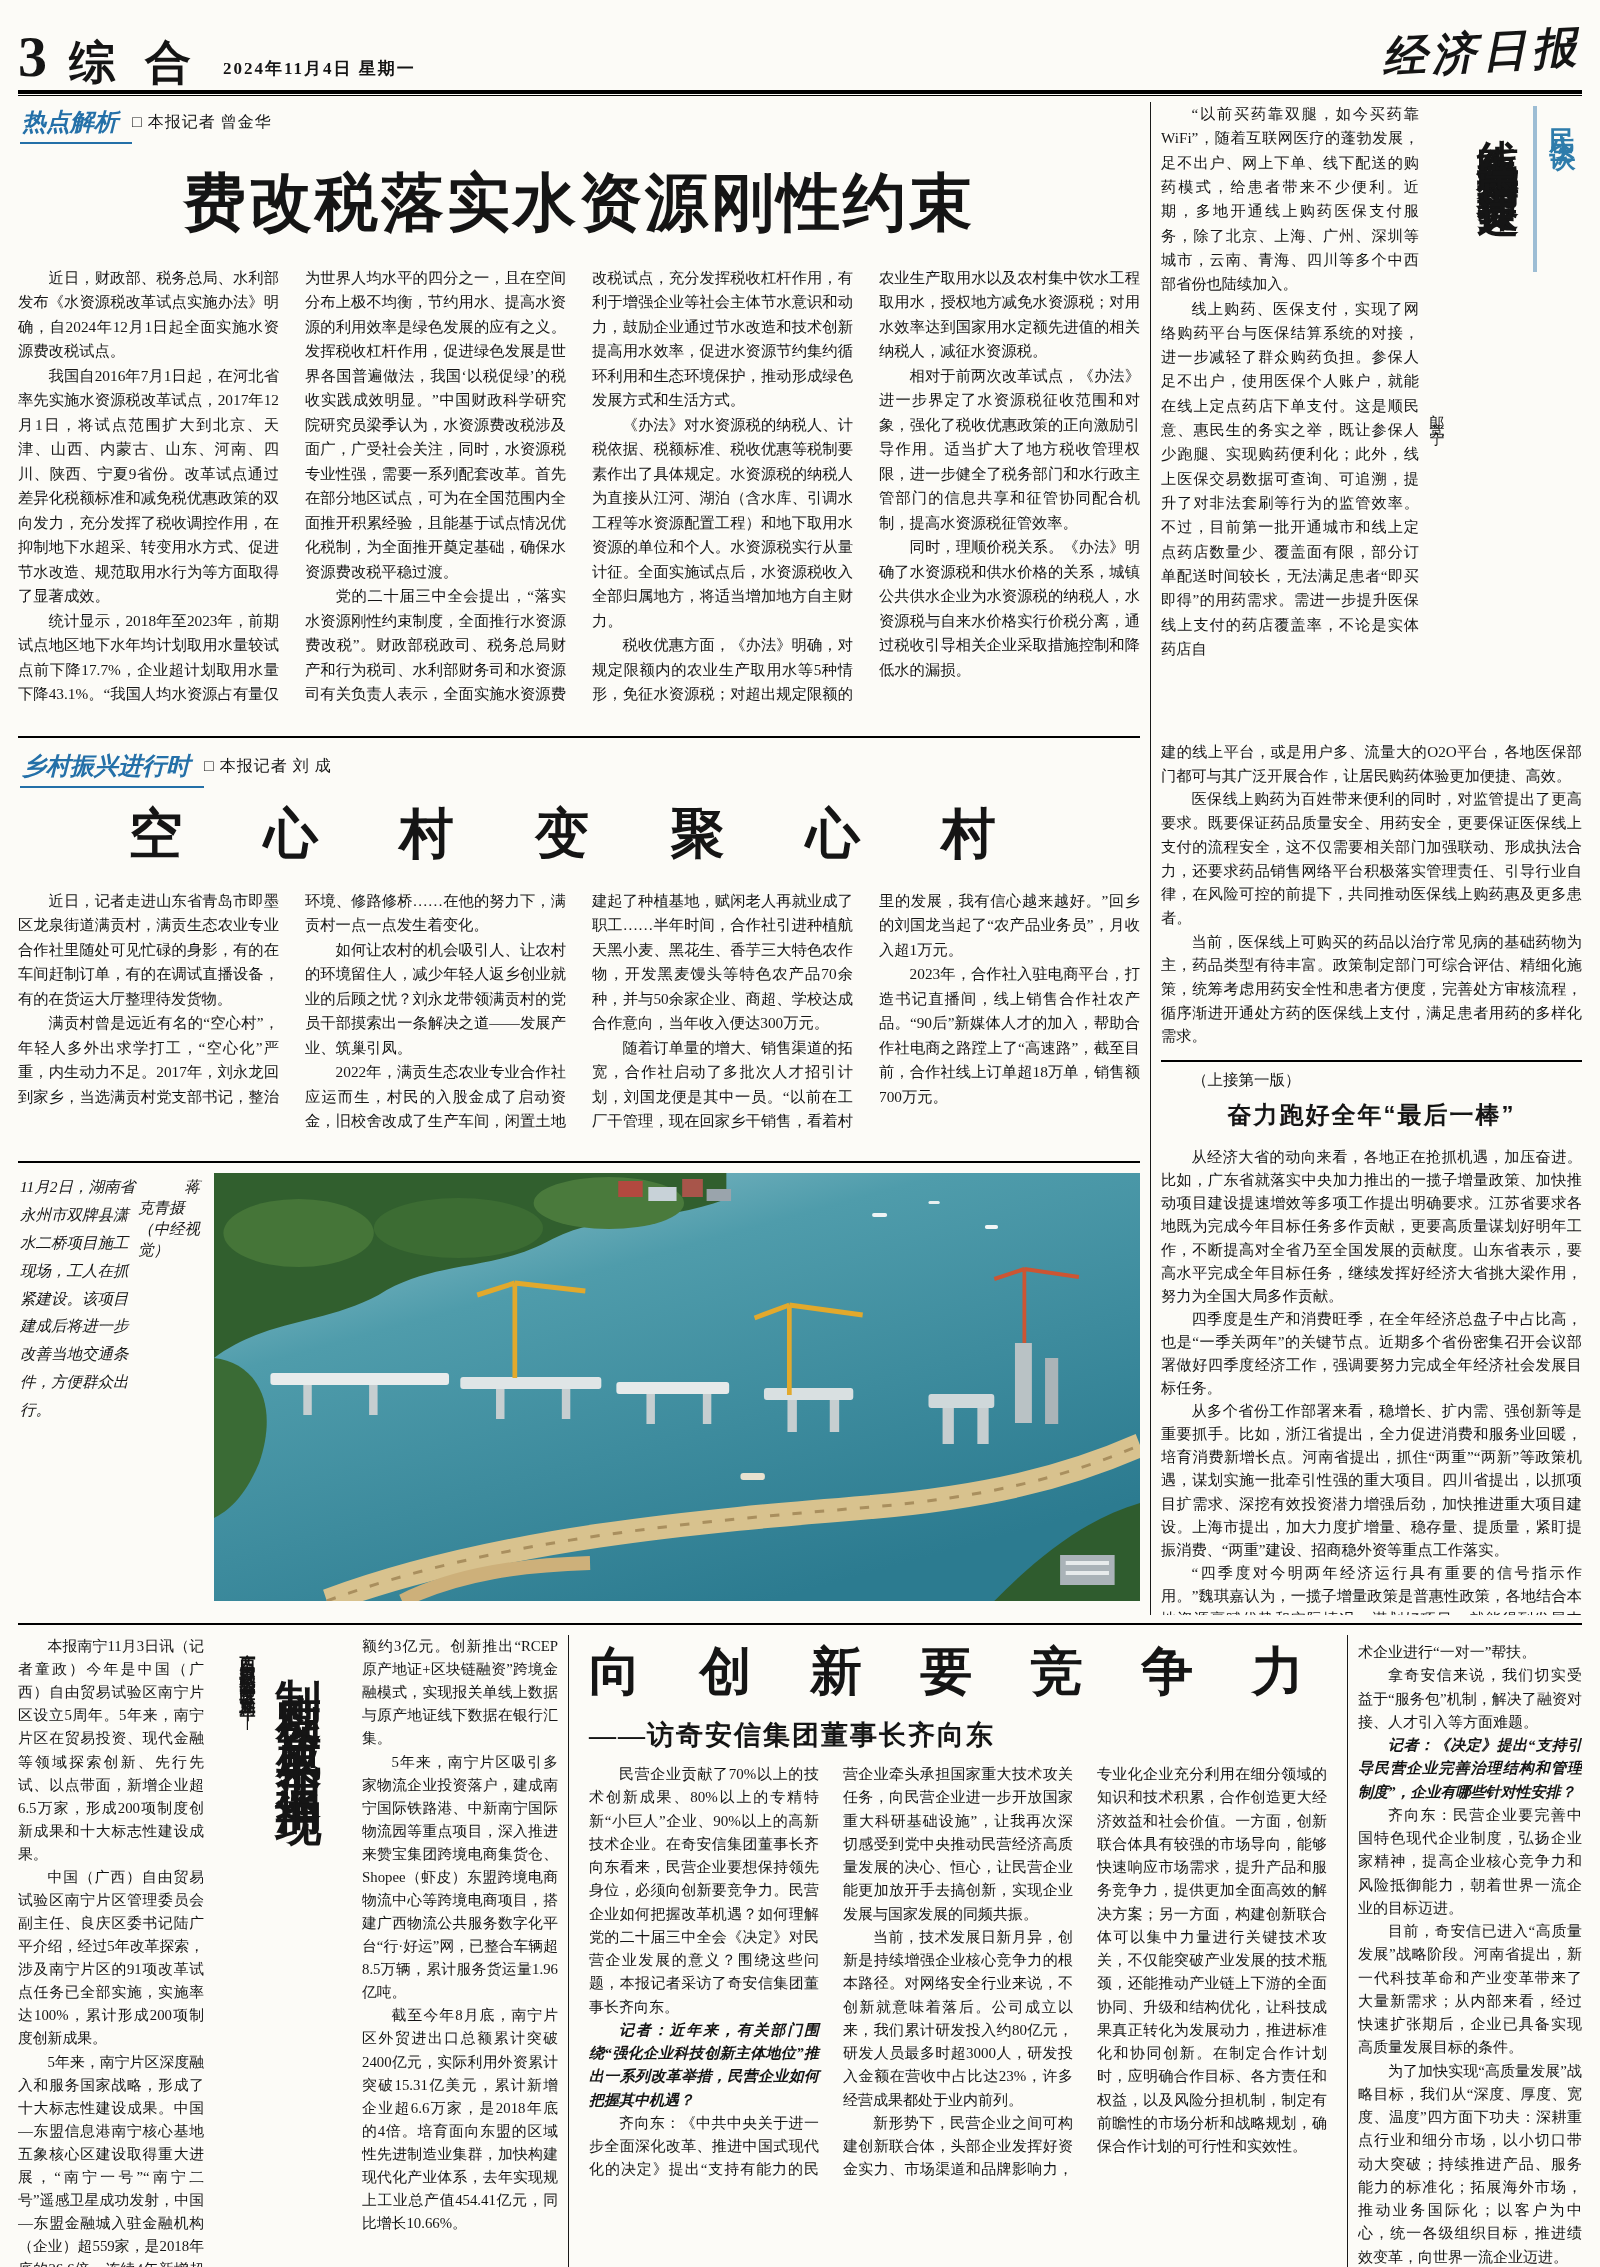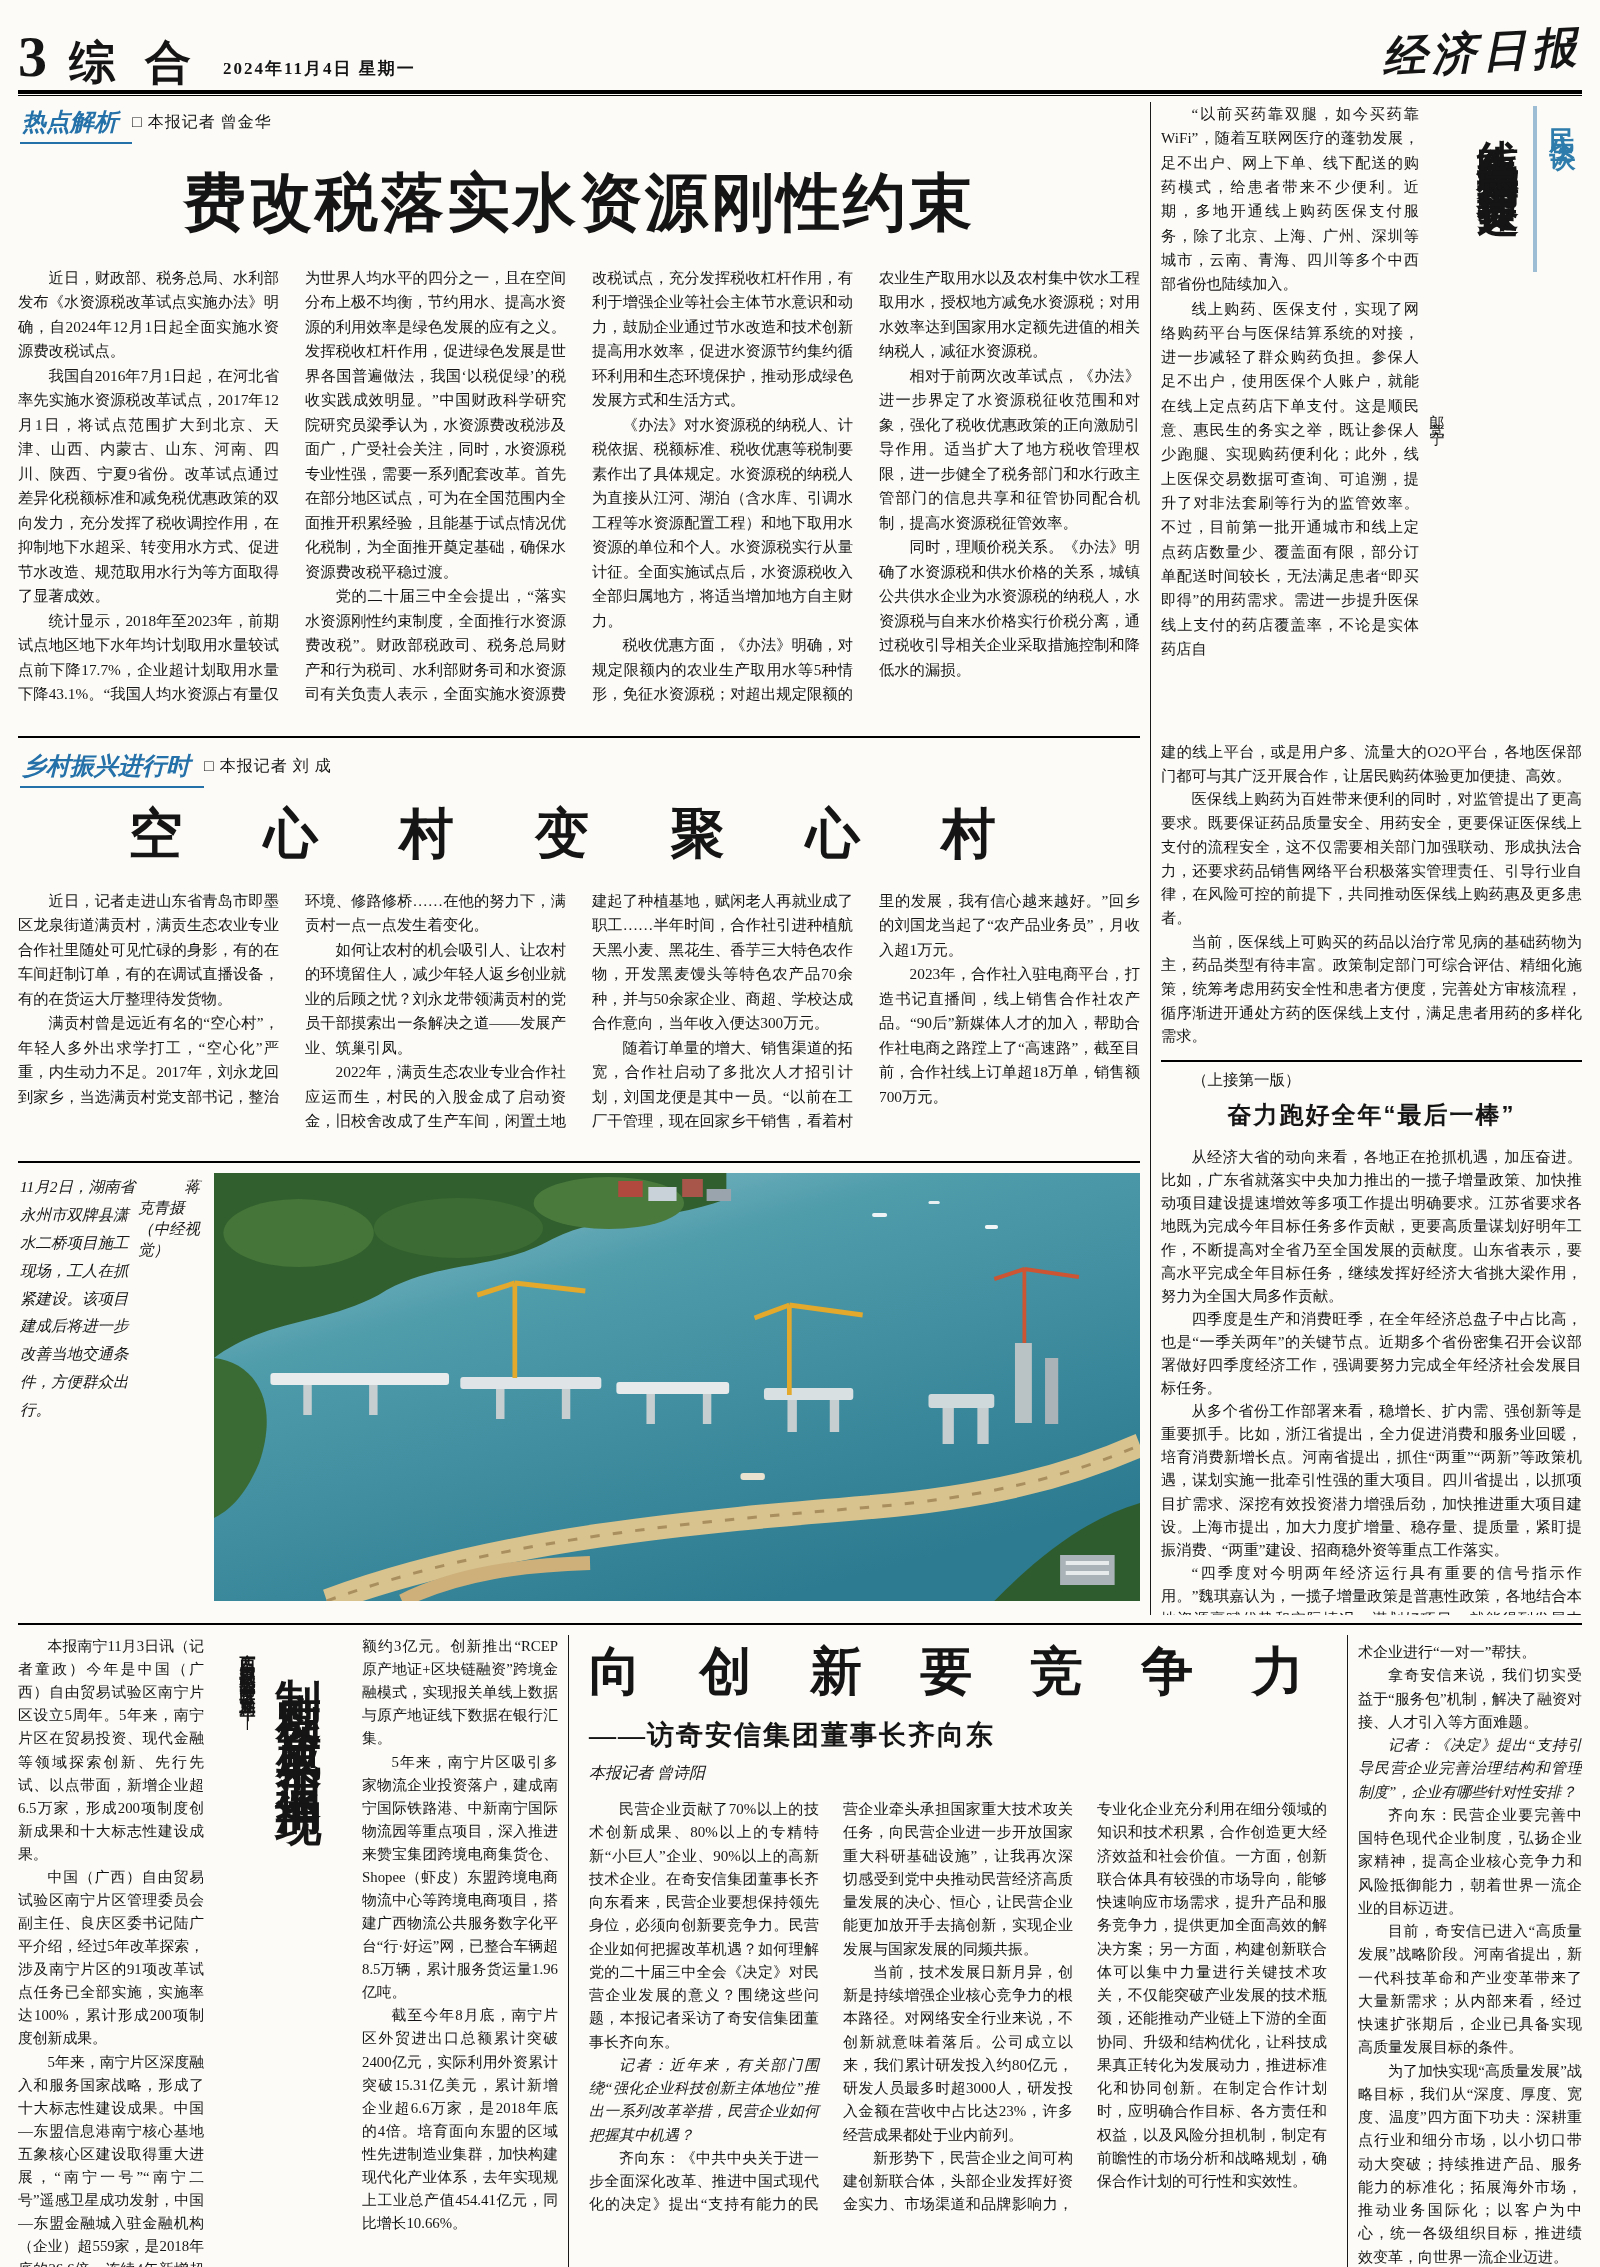--- a/index.html
+++ b/index.html
@@ -1,21 +1,21 @@
 <!DOCTYPE html>
 <html><head>
 <meta charset="utf-8">
 <style>
   html,body{margin:0;padding:0;background:#e8e8e4;}
   .sheet{width:1600px;height:2267px;background:#fcfbf7;color:#151515;margin:0 auto;
          font-family:"Liberation Serif","DejaVu Serif",serif;box-sizing:border-box;
          padding:12px 18px 0 18px;overflow:hidden;position:relative;}
   p{margin:0;text-indent:2em;text-align:justify;}
   p.noindent{text-indent:0;}
-  .q{font-style:italic;font-weight:normal;}
+  .q{font-style:italic;font-weight:bold;}
   
   .masthead{display:flex;align-items:flex-end;height:74px;}
   .pagenum{font-size:58px;font-weight:900;line-height:1;}
   .section-name{font-size:46px;font-weight:700;letter-spacing:30px;margin-left:22px;line-height:1;}
   .issue-date{font-size:17px;font-weight:700;margin-left:2px;margin-bottom:6px;letter-spacing:2px;}
   .logo{margin-left:auto;font-size:44px;font-weight:700;font-style:italic;
         font-family:"DejaVu Serif",serif;transform:rotate(-3deg);margin-bottom:4px;letter-spacing:6px;}
   .rule-double{border-top:4px solid #000;border-bottom:1px solid #000;height:1px;margin-top:4px;}
   
   .upper{display:flex;margin-top:6px;}
@@ -260,21 +260,20 @@
         <p>截至今年8月底，南宁片区外贸进出口总额累计突破2400亿元，实际利用外资累计突破15.31亿美元，累计新增企业超6.6万家，是2018年底的4倍。培育面向东盟的区域性先进制造业集群，加快构建现代化产业体系，去年实现规上工业总产值454.41亿元，同比增长10.66%。</p>
       </div>
     </div>
 
     <div class="vrule"></div>
 
     <div class="iv">
       <div class="iv-head">
         <div class="h-iv">向 创 新 要 竞 争 力</div>
         <div class="iv-sub">——访奇安信集团董事长齐向东</div>
-        <div class="iv-byline">本报记者 曾诗阳</div>
       </div>
       <div class="iv-cols">
         <p>民营企业贡献了70%以上的技术创新成果、80%以上的专精特新“小巨人”企业、90%以上的高新技术企业。在奇安信集团董事长齐向东看来，民营企业要想保持领先身位，必须向创新要竞争力。民营企业如何把握改革机遇？如何理解党的二十届三中全会《决定》对民营企业发展的意义？围绕这些问题，本报记者采访了奇安信集团董事长齐向东。</p>
         <p class="q">记者：近年来，有关部门围绕“强化企业科技创新主体地位”推出一系列改革举措，民营企业如何把握其中机遇？</p>
         <p>齐向东：《中共中央关于进一步全面深化改革、推进中国式现代化的决定》提出“支持有能力的民营企业牵头承担国家重大技术攻关任务，向民营企业进一步开放国家重大科研基础设施”，让我再次深切感受到党中央推动民营经济高质量发展的决心、恒心，让民营企业能更加放开手去搞创新，实现企业发展与国家发展的同频共振。</p>
         <p>当前，技术发展日新月异，创新是持续增强企业核心竞争力的根本路径。对网络安全行业来说，不创新就意味着落后。公司成立以来，我们累计研发投入约80亿元，研发人员最多时超3000人，研发投入金额在营收中占比达23%，许多经营成果都处于业内前列。</p>
         <p>新形势下，民营企业之间可构建创新联合体，头部企业发挥好资金实力、市场渠道和品牌影响力，专业化企业充分利用在细分领域的知识和技术积累，合作创造更大经济效益和社会价值。一方面，创新联合体具有较强的市场导向，能够快速响应市场需求，提升产品和服务竞争力，提供更加全面高效的解决方案；另一方面，构建创新联合体可以集中力量进行关键技术攻关，不仅能突破产业发展的技术瓶颈，还能推动产业链上下游的全面协同、升级和结构优化，让科技成果真正转化为发展动力，推进标准化和协同创新。在制定合作计划时，应明确合作目标、各方责任和权益，以及风险分担机制，制定有前瞻性的市场分析和战略规划，确保合作计划的可行性和实效性。</p>
 
       </div>
     </div>

